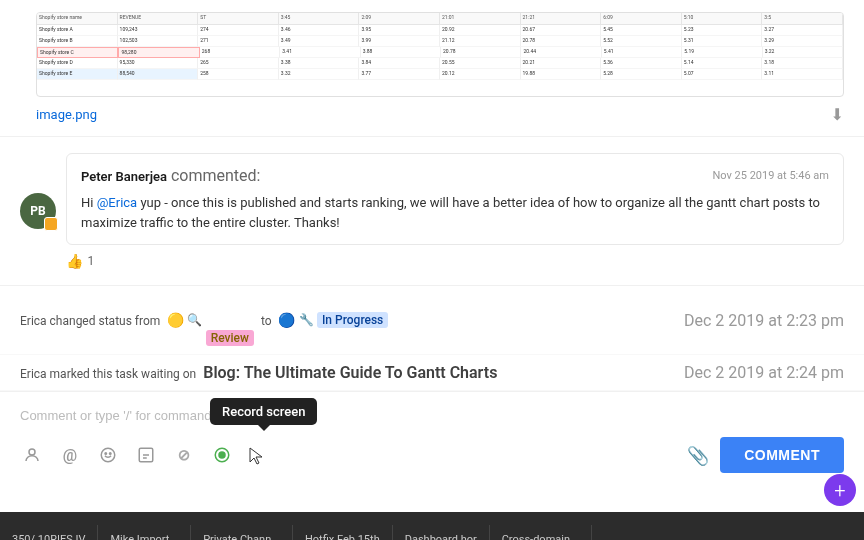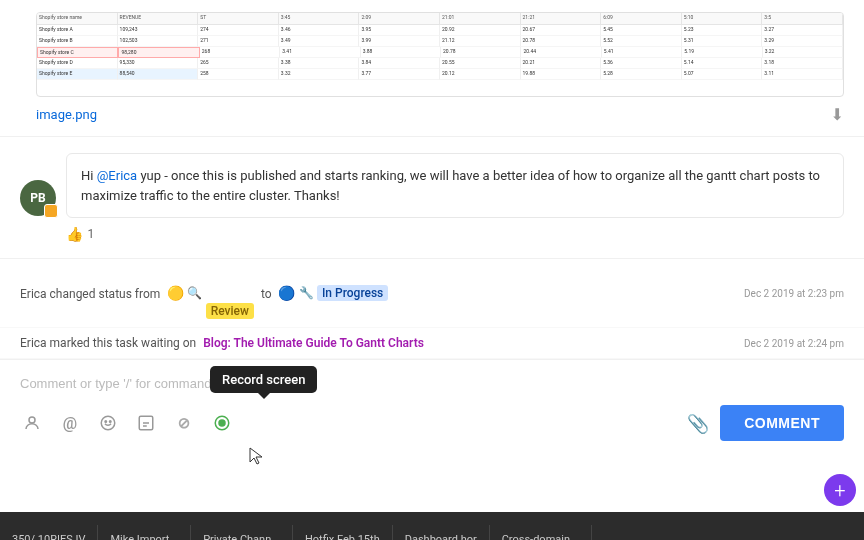--- a/index.html
+++ b/index.html
@@ -173,39 +173,39 @@
       display: inline-flex;
       align-items: center;
       gap: 3px;
       font-size: 12px;
       font-weight: 500;
       padding: 1px 5px;
       border-radius: 3px;
     }
 
     .badge-yellow {
-      background: #fde047;
+      background: #f9a8d4;
       color: #856404;
       margin-top: 36px;
     }
 
     .badge-blue {
       background: #cfe2ff;
       color: #084298;
     }
 
     .status-timestamp {
-      font-size: 10px;
+      font-size: 16px;
       color: #999;
     }
 
     .waiting-on-link {
       font-weight: 600;
-      color: #a21caf;
-      font-size: 12px;
+      color: #404040;
+      font-size: 16px;
     }
 
     
     .comment-input-area {
       padding: 10px 20px 8px 20px;
       border-top: 1px solid #f0f0f0;
       background: #fff;
     }
 
     .comment-input-field {
@@ -492,20 +492,27 @@
   </div>
 
   <div class="comment-section">
     <div class="comment-header">
       <div class="avatar">
         <span>PB</span>
         <div class="avatar-badge"></div>
       </div>
       <div style="flex:1">
         <div class="comment-body">
+          <div class="comment-meta">
+            <span>
+              <span class="commenter-name">Peter Banerjea</span>
+              <span class="comment-action">commented:</span>
+            </span>
+            <span class="comment-timestamp">Nov 25 2019 at 5:46 am</span>
+          </div>
           <div class="comment-text">
             <span>Hi </span><span class="mention">@Erica</span><span> yup - once this is published and starts ranking, we will have a better idea of how to organize all the gantt chart posts to maximize traffic to the entire cluster. Thanks!</span>
           </div>
         </div>
         <div class="like-section">
           <span class="like-icon">👍</span>
           <span class="like-count">1</span>
         </div>
       </div>
     </div>

